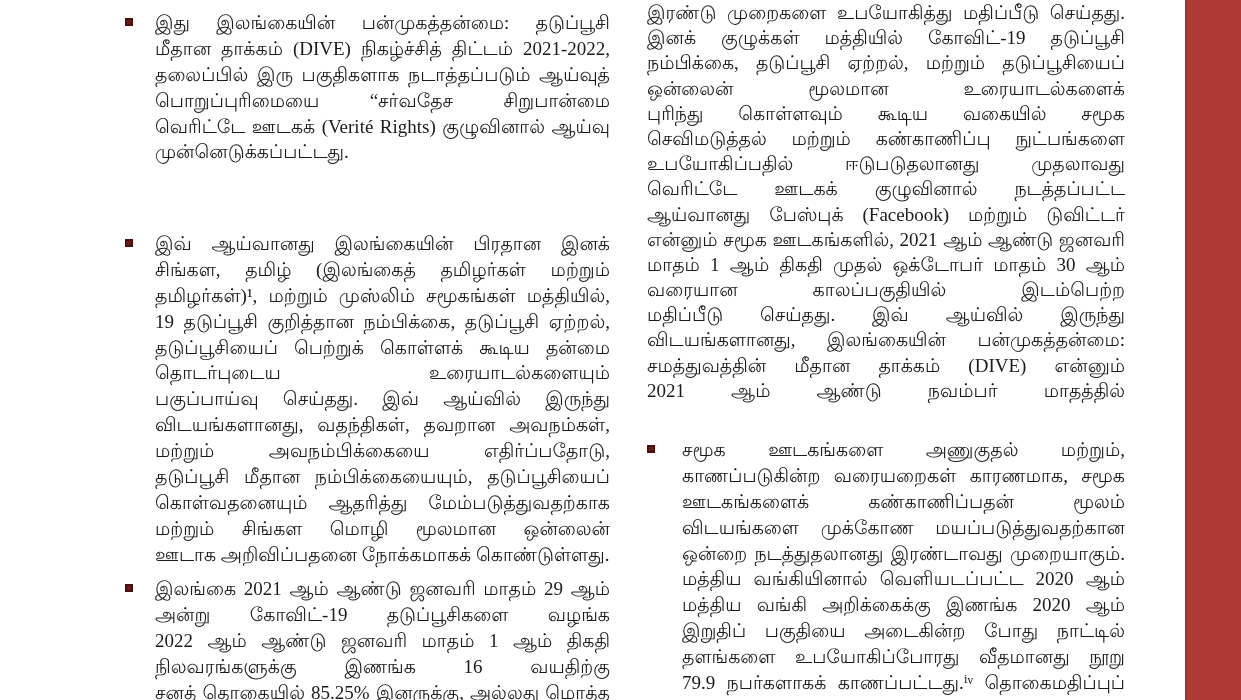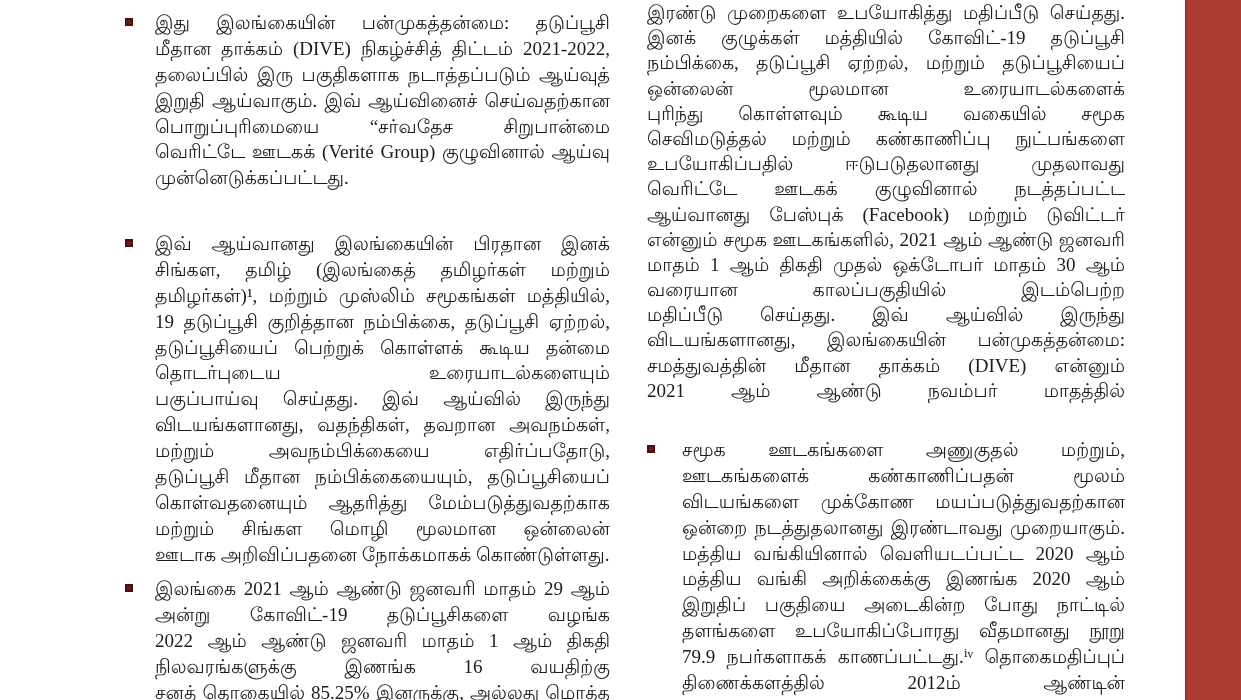--- a/index.html
+++ b/index.html
@@ -39,23 +39,22 @@
 <body>
 
 <div class="page">
 
   <div>
     <div class="para bulleted lb1">
       <span class="bullet-marker"></span>
     <div class="line">இது இலங்கையின் பன்முகத்தன்மை: தடுப்பூசி சமத்துவத்தின்</div>
         <div class="line">மீதான தாக்கம் (DIVE) நிகழ்ச்சித் திட்டம் 2021-2022, என்னும்</div>
         <div class="line">தலைப்பில் இரு பகுதிகளாக நடாத்தப்படும் ஆய்வுத் தொடரின்</div>
-        <div class="line">இறுதி ஆய்வாகும். இவ் ஆய்வினைச் செய்வதற்கான</div>
         <div class="line">பொறுப்புரிமையை “சர்வதேச சிறுபான்மை உரிமைகள் குழு</div>
-        <div class="line">வெரிட்டே ஊடகக் (Verité Group) குழுவினால் ஆய்வு</div>
+        <div class="line">வெரிட்டே ஊடகக் (Verité Rights) குழுவினால் ஆய்வு</div>
         <div class="line line-last">முன்னெடுக்கப்பட்டது.</div>
       </div>
     <div class="para bulleted lb2">
       <span class="bullet-marker"></span>
     <div class="line">இவ் ஆய்வானது இலங்கையின் பிரதான இனக் குழுக்களான</div>
         <div class="line">சிங்கள, தமிழ் (இலங்கைத் தமிழர்கள் மற்றும் மலையகத்</div>
         <div class="line">தமிழர்கள்)¹, மற்றும் முஸ்லிம் சமூகங்கள் மத்தியில், கோவிட்-</div>
         <div class="line">19 தடுப்பூசி குறித்தான நம்பிக்கை, தடுப்பூசி ஏற்றல், மற்றும்</div>
         <div class="line">தடுப்பூசியைப் பெற்றுக் கொள்ளக் கூடிய தன்மை என்பவற்றுடன்</div>
         <div class="line">தொடர்புடைய உரையாடல்களையும் மனப்பாங்குகளையும்</div>
@@ -92,20 +91,21 @@
         <div class="line">மாதம் 1 ஆம் திகதி முதல் ஒக்டோபர் மாதம் 30 ஆம் திகதி</div>
         <div class="line">வரையான காலப்பகுதியில் இடம்பெற்ற உரையாடல்களை</div>
         <div class="line">மதிப்பீடு செய்தது. இவ் ஆய்வில் இருந்து கண்டறியப்பட்ட</div>
         <div class="line">விடயங்களானது, இலங்கையின் பன்முகத்தன்மை: தடுப்பூசி</div>
         <div class="line">சமத்துவத்தின் மீதான தாக்கம் (DIVE) என்னும் தலைப்பில்</div>
         <div class="line">2021 ஆம் ஆண்டு  நவம்பர் மாதத்தில் வெளியிடப்பட்டது.</div>
       </div>
     <div class="para bulleted rb1">
       <span class="bullet-marker"></span>
     <div class="line">சமூக ஊடகங்களை அணுகுதல் மற்றும், பயன்படுத்துவதில்</div>
+        <div class="line">காணப்படுகின்ற வரையறைகள் காரணமாக, சமூக</div>
         <div class="line">ஊடகங்களைக் கண்காணிப்பதன் மூலம் கண்டறியப்பட்ட</div>
         <div class="line">விடயங்களை முக்கோண மயப்படுத்துவதற்கான ஆய்வு</div>
         <div class="line">ஒன்றை நடத்துதலானது இரண்டாவது முறையாகும். இலங்கை</div>
         <div class="line">மத்திய வங்கியினால் வெளியடப்பட்ட 2020 ஆம் ஆண்டிற்கான</div>
         <div class="line">மத்திய வங்கி அறிக்கைக்கு இணங்க 2020 ஆம் ஆண்டின்</div>
         <div class="line">இறுதிப் பகுதியை அடைகின்ற போது நாட்டில் இணையத்</div>
         <div class="line">தளங்களை உபயோகிப்போரது வீதமானது நூறு நபர்களில்</div>
         <div class="line">79.9 நபர்களாகக் காணப்பட்டது.ⁱᵛ தொகைமதிப்புப் புள்ளிவிபரத்</div>
         <div class="line">திணைக்களத்தில் 2012ம் ஆண்டின் புள்ளிவிபரங்களுக்கு இணங்க</div>
       </div>

